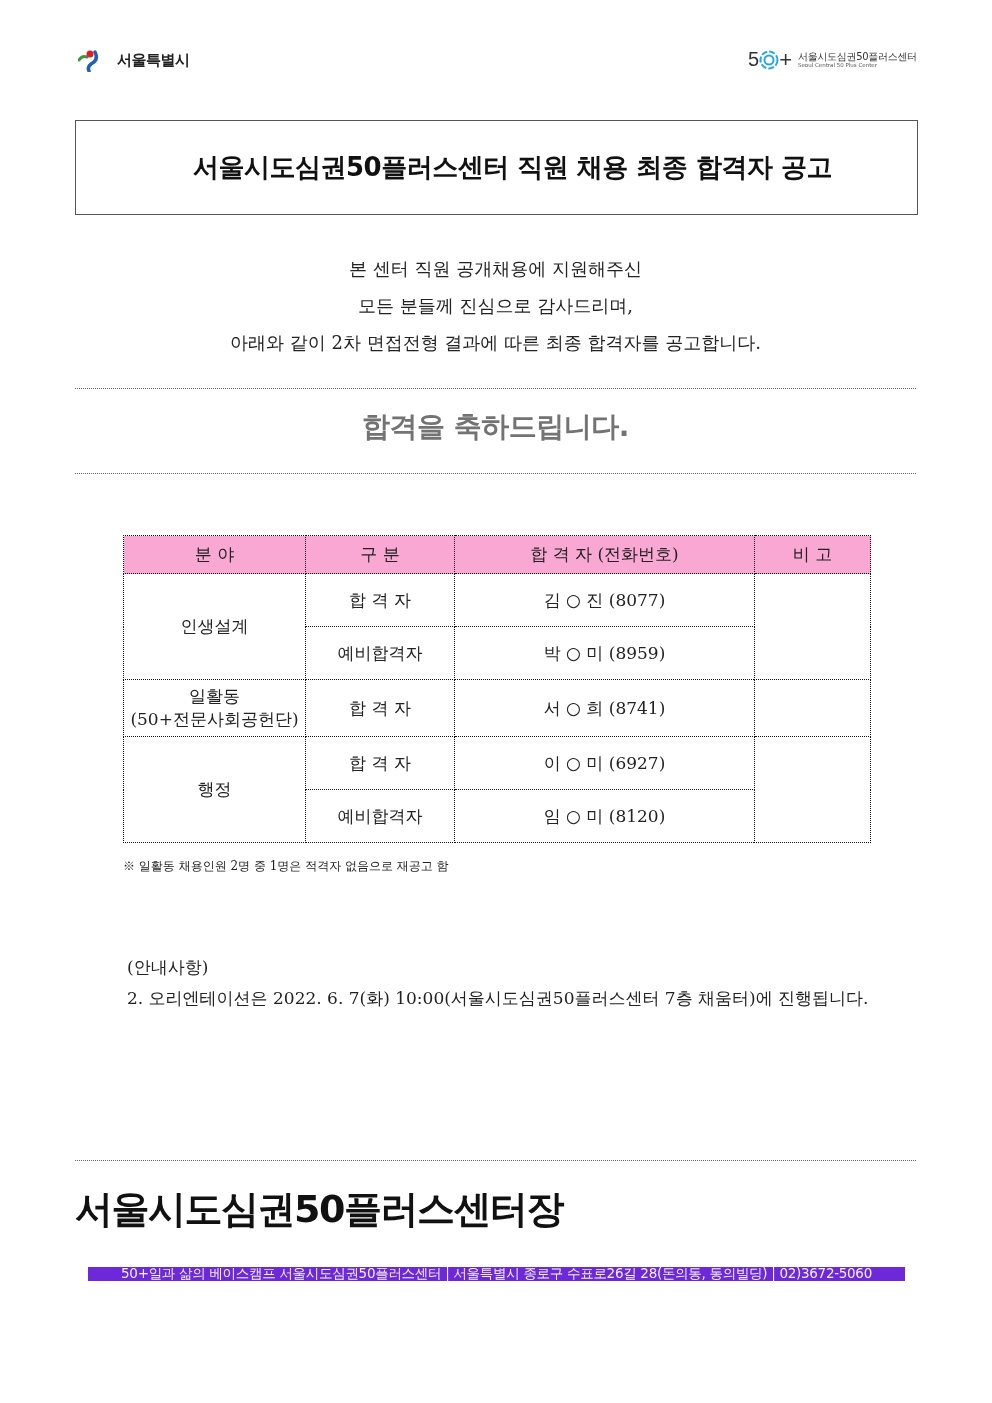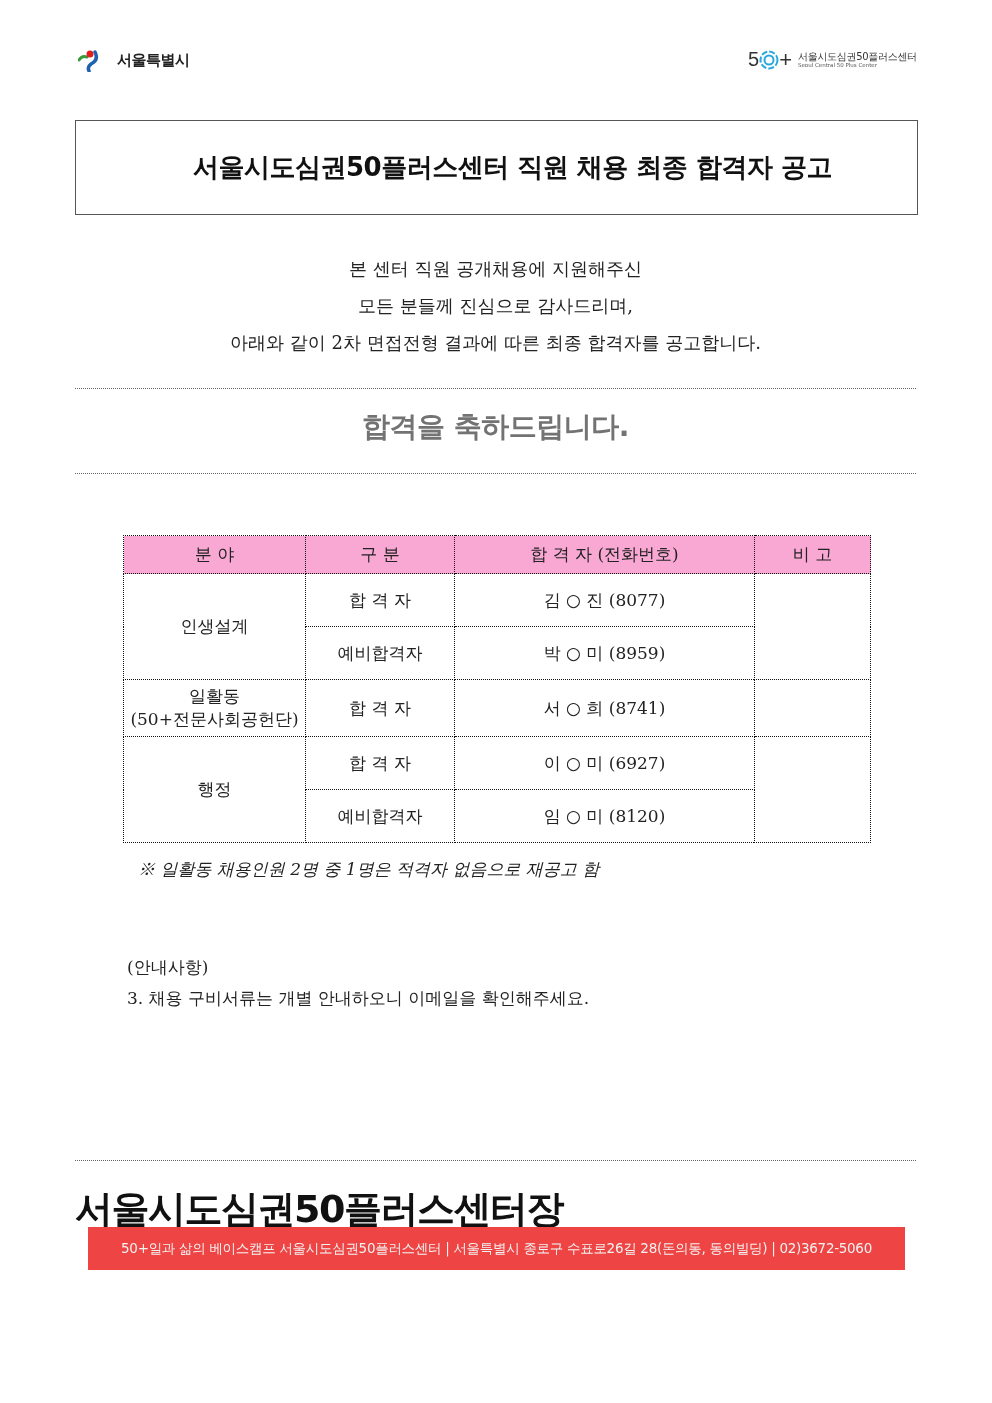--- a/index.html
+++ b/index.html
@@ -81,38 +81,37 @@
   }
   .results th { background: #f9a8d4; height: 37px; }
   .results td.row { height: 52px; }
   .results td.row-tall { height: 56px; }
   .col1 { width: 181px; }
   .col2 { width: 148px; }
   .col3 { width: 299px; }
   .col4 { width: 115px; }
 
   .note {
-    left: 138px; top: 858px; font-size: 17px; color: #222;
-    font-family: "DejaVu Serif", serif;
-    font-style: italic;
+    left: 123px; top: 858px; font-size: 12px; color: #222;
+    font-family: "DejaVu Serif", serif;
   }
 
   .guide {
     left: 127px; top: 952px; font-size: 17px; color: #222; line-height: 31px;
     font-family: "DejaVu Serif", serif;
   }
 
   .signature {
     left: 75px; top: 1184px; width: 841px; text-align: left;
     font-size: 38px; font-weight: bold; letter-spacing: -1.5px; color: #111;
   }
 
   .footer-bar {
-    left: 88px; top: 1227px; width: 817px; height: 43px;
-    background: #ef4444; color: #f2f2f2;
+    left: 88px; top: 1267px; width: 817px; height: 14px;
+    background: #6d28d9; color: #f2f2f2;
     display: flex; align-items: center; justify-content: center;
     font-size: 13.5px; letter-spacing: -0.3px;
     font-family: "DejaVu Sans", sans-serif;
   }
 </style>
 </head>
 <body>
 
 <div class="abs seoul-logo">
   <svg class="mark" viewBox="0 0 22 24">
@@ -189,21 +188,21 @@
     <td class="row">예비합격자</td>
     <td class="row">임 ○ 미 (8120)</td>
   </tr>
 </tbody>
   </table>
 
 <div class="abs note">※ 일활동 채용인원 2명 중 1명은 적격자 없음으로 재공고 함</div>
 
 <div class="abs guide">
   <div>(안내사항)</div>
-  <div>3. 채용 구비서류는 개별 안내하오니 이메일을 확인해주세요.</div>
+  <div>2. 오리엔테이션은 2022. 6. 7(화) 10:00(서울시도심권50플러스센터 7층 채움터)에 진행됩니다.</div>
 </div>
 
 <div class="abs dotted-line" style="top:1160px;"></div>
 
 <div class="abs signature">서울시도심권50플러스센터장</div>
 
 <div class="abs footer-bar">
   <span>50+일과 삶의 베이스캠프 서울시도심권50플러스센터 | 서울특별시 종로구 수표로26길 28(돈의동, 동의빌딩) | 02)3672-5060</span>
 </div>
 

